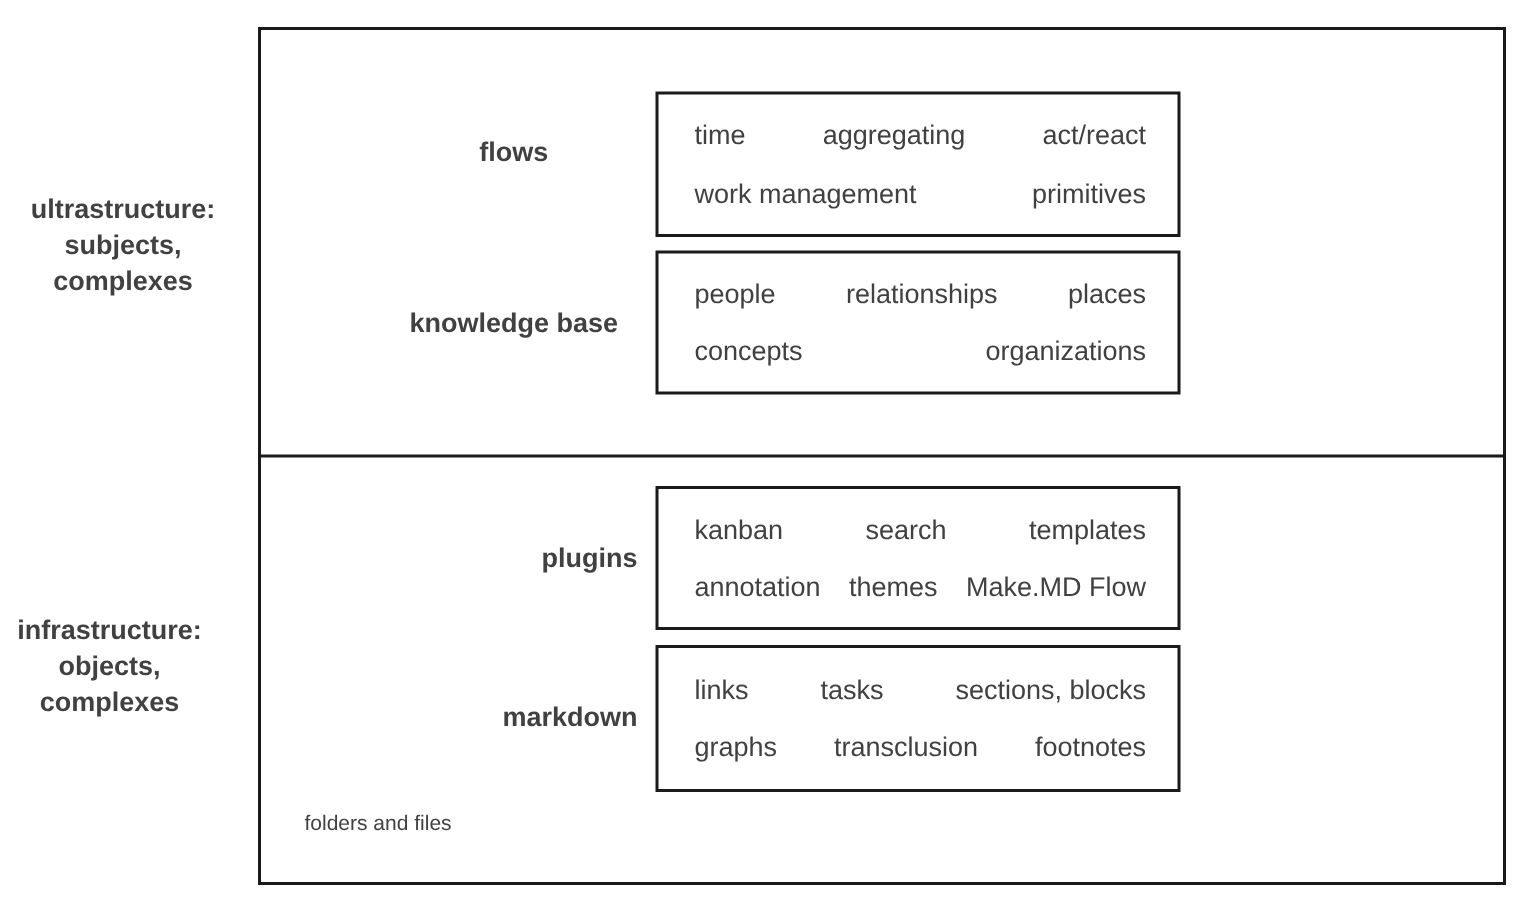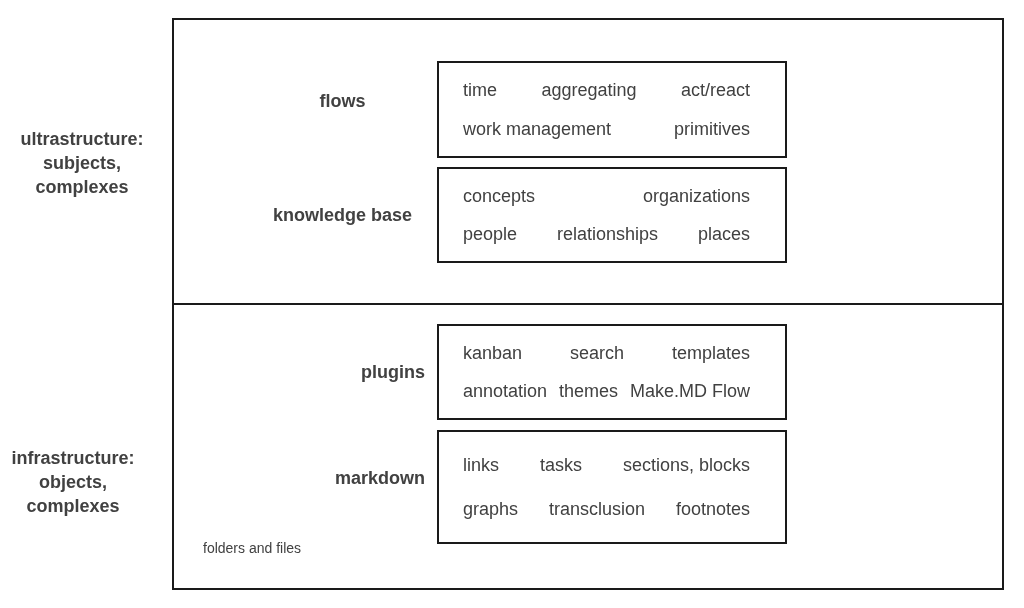--- a/index.html
+++ b/index.html
@@ -23,45 +23,45 @@
     width: 832px; height: 2px; background: #1a1a1a;
   }
 
   
   .left-label {
     position: absolute; left: 0; width: 146px;
     text-align: center; font-weight: bold;
     font-size: 18px; line-height: 24px; color: #414141;
   }
   .left-label.ultra { top: 127px; padding-left: 18px; }
-  .left-label.infra { top: 408px; margin-top: 38px; }
+  .left-label.infra { top: 408px; }
 
   
   .group-label {
     position: absolute; font-weight: bold; font-size: 18px;
     line-height: 22px; color: #414141;
   }
   .group-label.centered { left: 172px; width: 341px; text-align: center; }
   .group-label.right    { left: 172px; width: 253px; text-align: right; }
   .lbl-flows    { top: 90px; }
   .lbl-kb       { top: 204px; }
   .lbl-plugins  { top: 361px; }
   .lbl-markdown { top: 467px; }
 
   
   .term-box {
     position: absolute; left: 437px; width: 350px;
     border: 2px solid #1a1a1a; background: #ffffff;
     display: flex; flex-direction: column; justify-content: space-evenly;
-    padding: 0 35px 0 24px;
+    padding: 0 21px 0 24px;
   }
   .box-flows    { top: 61px;  height: 97px; }
   .box-kb       { top: 167px; height: 96px; }
   .box-plugins  { top: 324px; height: 96px; }
-  .box-markdown { top: 430px; height: 114px; }
+  .box-markdown { top: 430px; height: 98px; }
   .term-row {
     display: flex; justify-content: space-between; align-items: center;
     font-size: 18px; line-height: 22px; color: #414141; white-space: nowrap;
   }
 
   .footer-text {
     position: absolute; left: 203px; top: 537px;
     font-size: 14px; line-height: 22px; color: #414141;
   }
 </style>
@@ -93,27 +93,27 @@
     </div>
     <div class="term-row">
       <span>work management</span>
       <span>primitives</span>
     </div>
   </div>
 
   <div class="group-label centered lbl-kb">knowledge base</div>
   <div class="term-box box-kb">
     <div class="term-row">
-      <span>concepts</span>
-      <span>organizations</span>
-    </div>
-    <div class="term-row">
       <span>people</span>
       <span>relationships</span>
       <span>places</span>
+    </div>
+    <div class="term-row">
+      <span>concepts</span>
+      <span>organizations</span>
     </div>
   </div>
 
   <div class="group-label right lbl-plugins">plugins</div>
   <div class="term-box box-plugins">
     <div class="term-row">
       <span>kanban</span>
       <span>search</span>
       <span>templates</span>
     </div>

